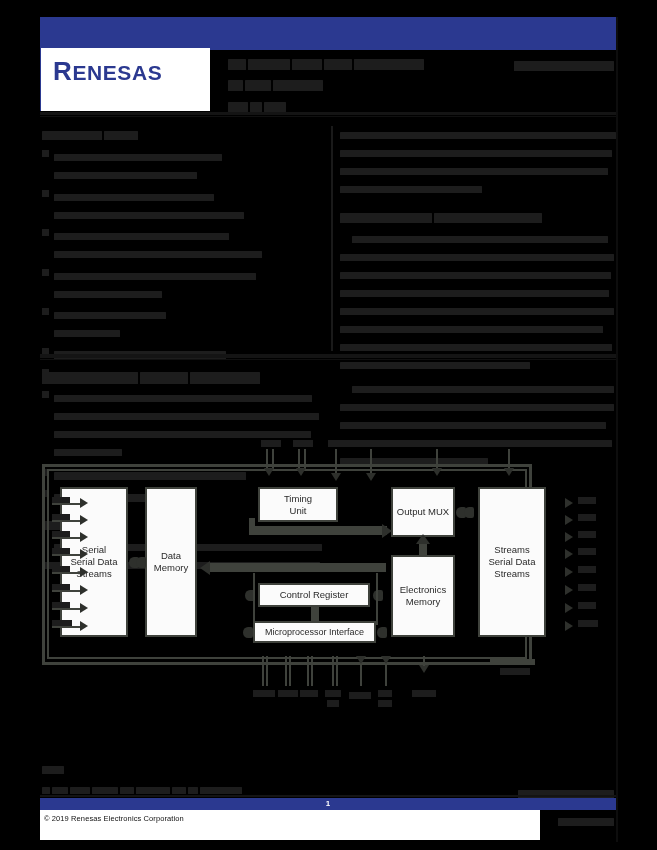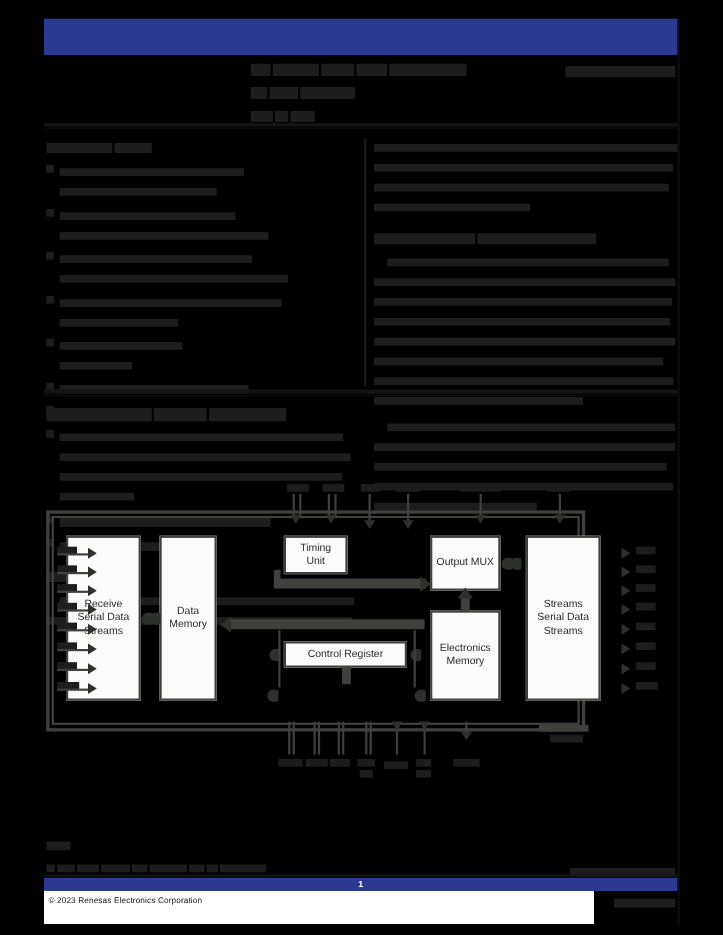--- a/index.html
+++ b/index.html
@@ -166,21 +166,21 @@
     text-align: center;
     display: flex;
     align-items: center;
     justify-content: center;
     font-family: "Liberation Sans", sans-serif;
   }
   .blk span { display: block; }
 
   #blk-receive   { left: 60px;  top: 487px; width: 68px;  height: 150px; }
   #blk-datamem   { left: 145px; top: 487px; width: 52px;  height: 150px; }
-  #blk-timing    { left: 258px; top: 487px; width: 58px;  height: 35px; }
+  #blk-timing    { left: 258px; top: 487px; width: 80px;  height: 35px; }
   #blk-outmux    { left: 391px; top: 487px; width: 64px;  height: 50px; }
   #blk-transmit  { left: 478px; top: 487px; width: 68px;  height: 150px; }
   #blk-ctrlreg   { left: 258px; top: 583px; width: 112px; height: 24px; }
   #blk-connmem   { left: 391px; top: 555px; width: 64px;  height: 82px; }
   #blk-mpi       { left: 253px; top: 621px; width: 123px; height: 22px; }
 
   
   .bar { position: absolute; background: #3f423c; }
   .arrow-r, .arrow-l, .arrow-d, .arrow-u {
     position: absolute; width: 0; height: 0;
@@ -279,20 +279,25 @@
     background: #0d0d0d;
   }
 </style>
 </head>
 <body>
 
 <div id="page">
 
   <div class="hdr-bar"></div>
 
+  <div class="logo-box">
+    <div class="logo-text">
+      <span class="cap">R</span><span>ENESAS</span>
+    </div>
+  </div>
 
   <div class="title-block">
     <div class="rd-blk" style="margin-bottom:3px;">
       <span style="width:18px;height:11px;"></span><span style="width:42px;height:11px;"></span><span style="width:30px;height:11px;"></span><span style="width:28px;height:11px;"></span><span style="width:70px;height:11px;"></span>
     </div>
     <div class="rd-blk" style="margin-bottom:3px;">
       <span style="width:15px;height:11px;"></span><span style="width:26px;height:11px;"></span><span style="width:50px;height:11px;"></span>
     </div>
     <div class="rd-blk">
       <span style="width:20px;height:10px;"></span><span style="width:12px;height:10px;"></span><span style="width:22px;height:10px;"></span>
@@ -461,21 +466,21 @@
   <div class="pinlabel" style="left:418px; top:440px; width:38px;"></div>
   <div class="pinline-v" style="left:436px; top:449px; height:20px;"></div>
   <div class="pin-arrow-d" style="left:432px; top:468px;"></div>
 
   <div class="pinlabel" style="left:497px; top:440px; width:22px;"></div>
   <div class="pinline-v" style="left:508px; top:449px; height:20px;"></div>
   <div class="pin-arrow-d" style="left:504px; top:468px;"></div>
 
   <div class="blk" id="blk-receive">
     <div>
-      <span>Receive</span>
+      <span>Serial</span>
       <span>Serial Data</span>
       <span>Streams</span>
     </div>
   </div>
 
   <div class="blk" id="blk-datamem">
     <div>
       <span>Data</span>
       <span>Memory</span>
     </div>
@@ -496,20 +501,23 @@
     <span>Control Register</span>
   </div>
 
   <div class="blk" id="blk-connmem">
     <div>
       <span>Electronics</span>
       <span>Memory</span>
     </div>
   </div>
 
+  <div class="blk" id="blk-mpi" style="font-size:9px;">
+    <span>Microprocessor Interface</span>
+  </div>
 
   <div class="blk" id="blk-transmit">
     <div>
       <span>Streams</span>
       <span>Serial Data</span>
       <span>Streams</span>
     </div>
   </div>
 
   <div class="pin-dot" style="left:129px; top:557px;"></div>
@@ -648,20 +656,20 @@
     <span style="width:96px;height:8px;"></span>
   </div>
 
   <div class="rule-foot"></div>
 
   <div class="foot-bar">
     <div class="foot-pagenum">1</div>
   </div>
 
   <div class="foot-white"></div>
-  <div class="foot-copy">© 2023 Renesas Electronics Corporation</div>
+  <div class="foot-copy">© 2019 Renesas Electronics Corporation</div>
 
   <div class="foot-docid2 rd-blk">
     <span style="width:56px;height:8px;"></span>
   </div>
 
   <div class="right-edge"></div>
 </div>
 
 </body></html>

